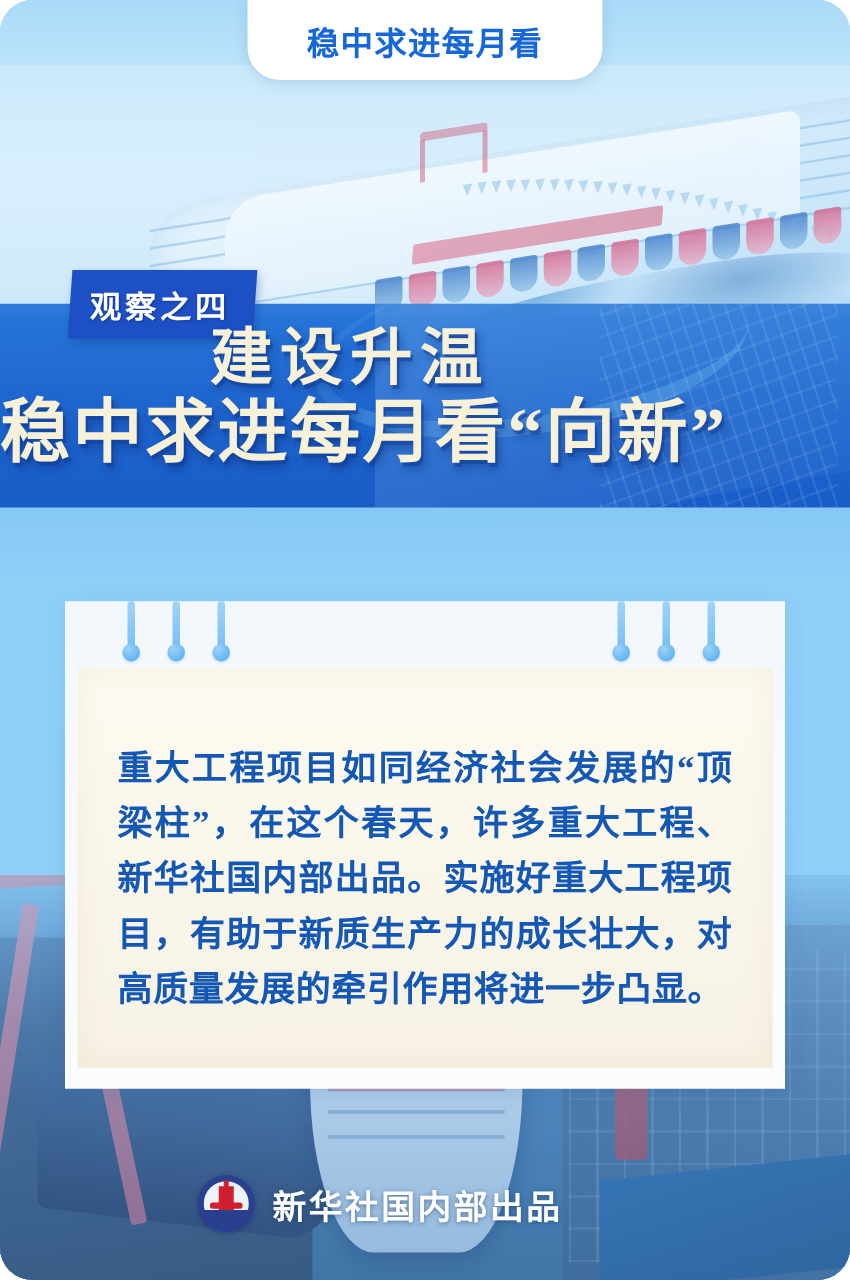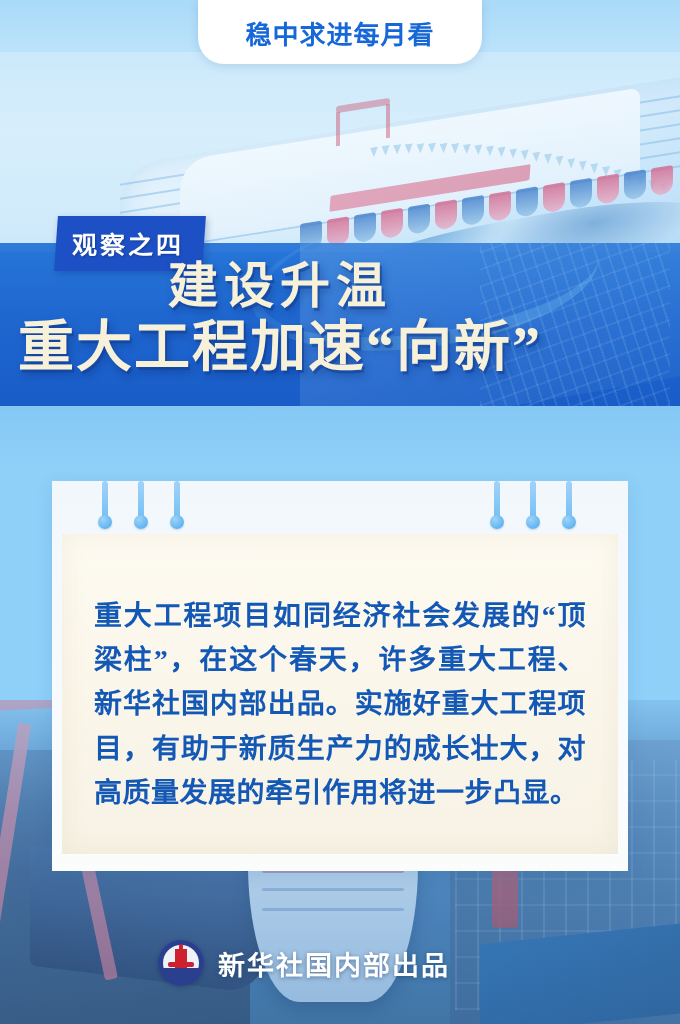--- a/index.html
+++ b/index.html
@@ -11,20 +11,21 @@
   body {
     font-family: "Liberation Serif", "DejaVu Serif", serif;
   }
 
   .poster {
     position: relative;
     width: 680px;
     height: 1024px;
     overflow: hidden;
     background: #8ecdf6;
+    border-radius: 26px;
   }
 
   
 
   
   .bg-base {
     position: absolute;
     inset: 0;
     background:
       linear-gradient(180deg,
@@ -601,21 +602,21 @@
   <div class="pill">
     <span class="pill-text">稳中求进每月看</span>
   </div>
 
   <div class="obs-tag">
     <span class="obs-tag-text">观察之四</span>
   </div>
 
   <div class="headline">
     <div class="headline-l1">建设升温</div>
-    <div class="headline-l2">重大工程加速“向新”</div>
+    <div class="headline-l2">稳中求进每月看“向新”</div>
   </div>
 
   <div class="card-outer"></div>
   <div class="card-inner"></div>
 
   <div class="pins left" id="pinsLeft">
       <div class="pin">
         <span class="stem"></span>
         <span class="dot"></span>
       </div>

